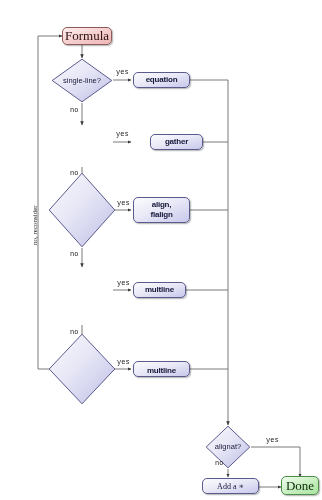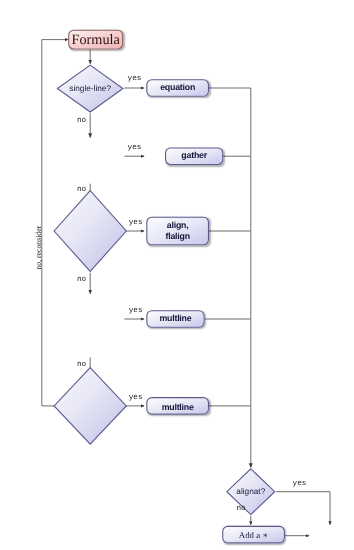--- a/index.html
+++ b/index.html
@@ -231,20 +231,23 @@
   </div>
 
   <div class="node rbox rbox-blue mono" style="left:133px; top:361px; width:57px; height:16px;align-items:flex-end;">
     <span>multline</span>
   </div>
 
   <div class="node rbox rbox-blue serif-sm" style="left:202px; top:478px; width:57px; height:16px;">
     <span>Add a ∗</span>
   </div>
 
+  <div class="node rbox rbox-green serif-lg" style="left:281px; top:476px; width:38px; height:19px;">
+    <span>Done</span>
+  </div>
 
   <div class="elabel" style="left:116px; top:68px;">yes</div>
   <div class="elabel" style="left:70px; top:106px;">no</div>
 
   <div class="elabel" style="left:116px; top:130px;">yes</div>
   <div class="elabel" style="left:70px; top:169px;">no</div>
 
   <div class="elabel" style="left:117px; top:199px;">yes</div>
   <div class="elabel" style="left:70px; top:250px;">no</div>
 

